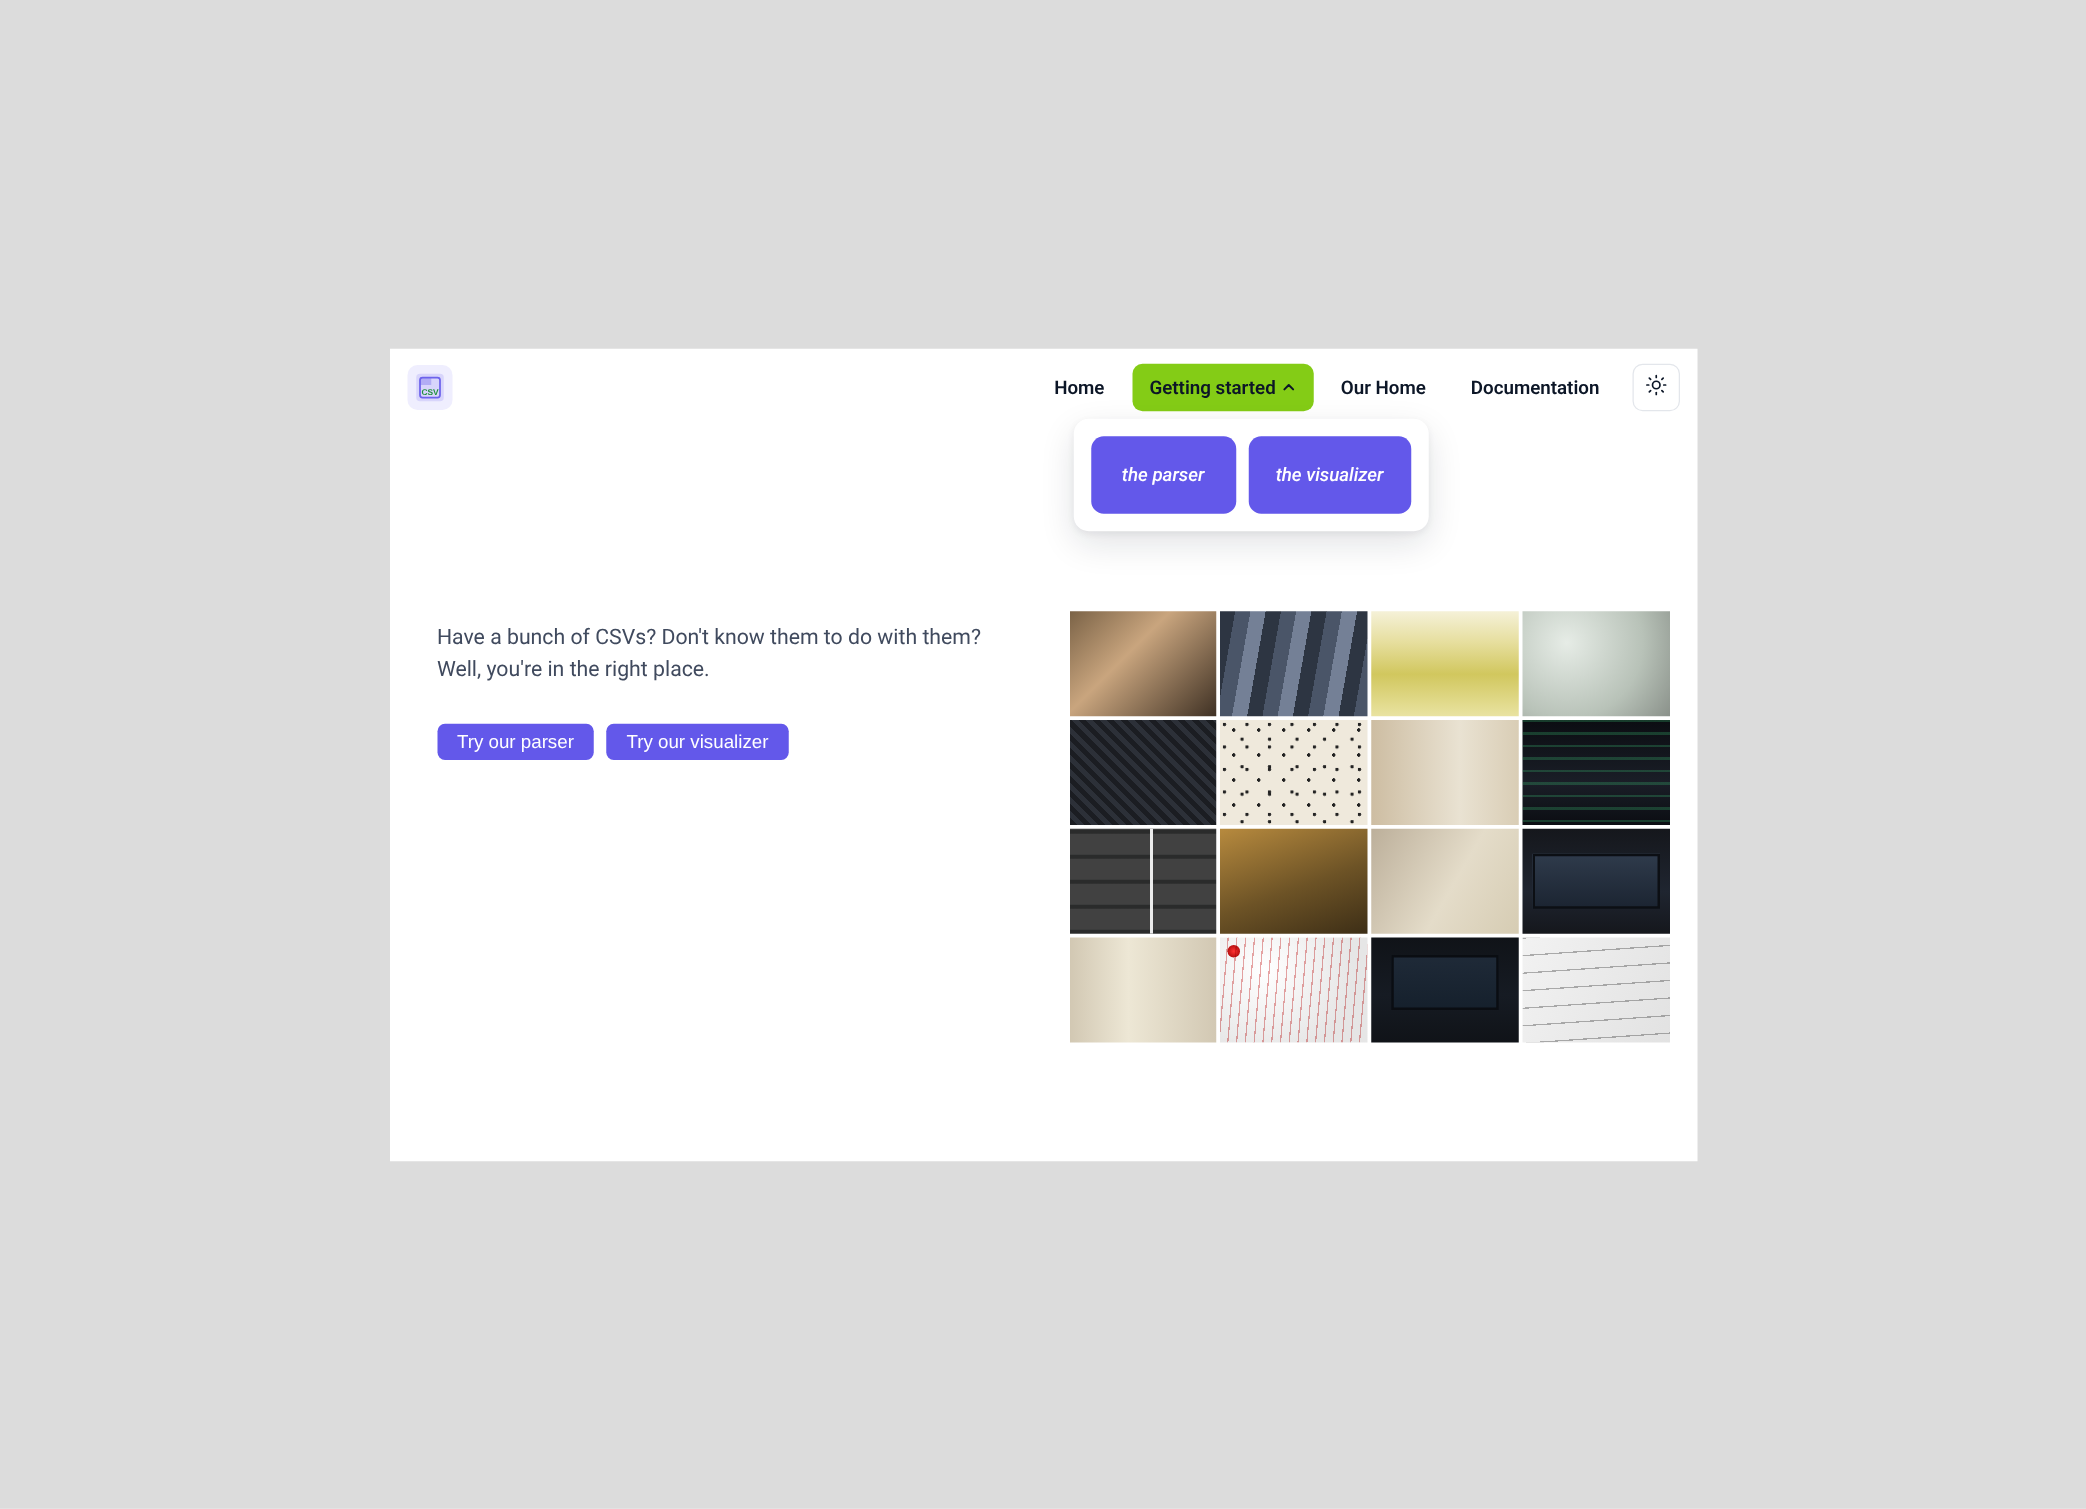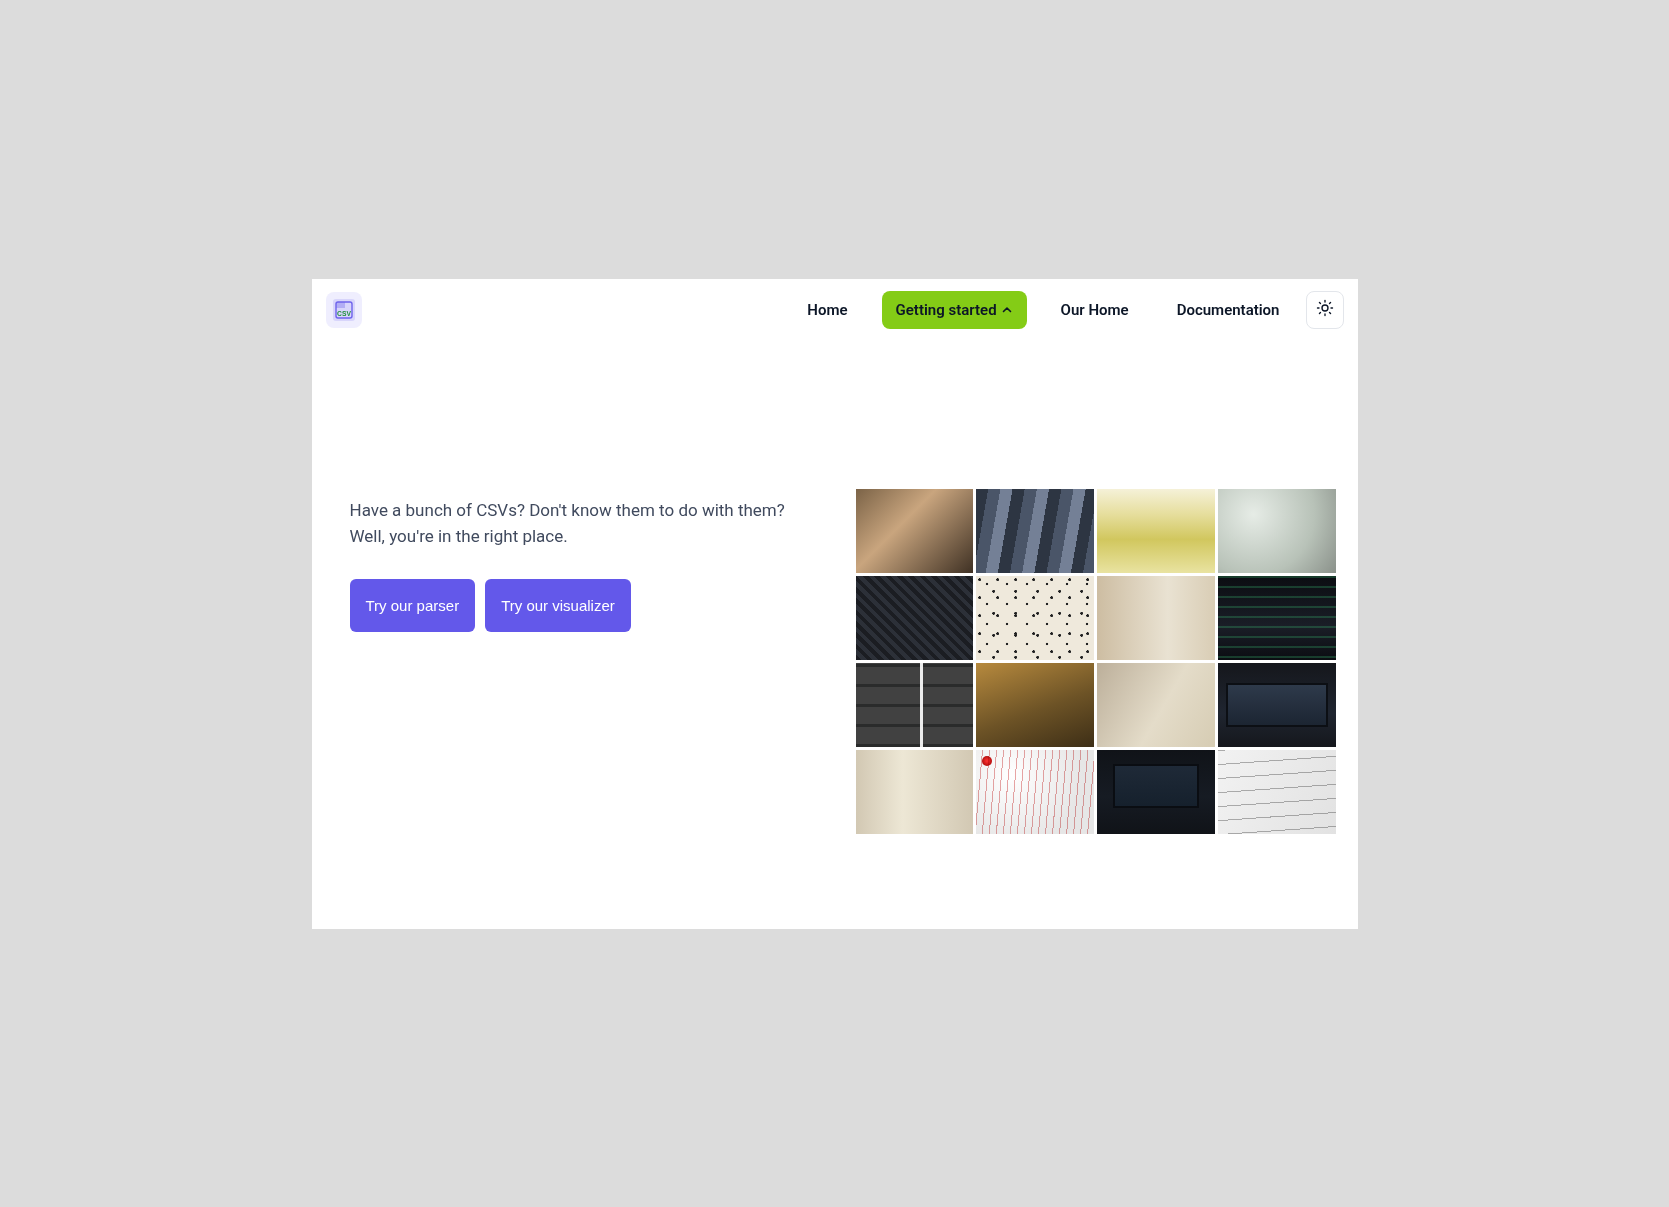--- a/index.html
+++ b/index.html
@@ -43,21 +43,21 @@
   }
   .logo svg { display: block; }
   .nav-right {
     display: flex;
     align-items: center;
     gap: 12px;
   }
   .nav-items {
     display: flex;
     align-items: center;
-    gap: 20px;
+    gap: 8px;
   }
   .nav-item {
     padding: 10px 14px;
     font-size: 15px;
     font-weight: 600;
     color: #0c1627;
     border-radius: 8px;
     cursor: pointer;
     display: flex;
     align-items: center;
@@ -130,21 +130,21 @@
     display: flex;
     gap: 10px;
   }
   .btn {
     background: #6358ea;
     color: #fff;
     font-size: 15px;
     font-weight: 500;
     border: none;
     border-radius: 6px;
-    padding: 18px 16px;
+    padding: 6px 16px;
     cursor: pointer;
   }
   
   .grid {
     position: absolute;
     top: 210px;
     right: 22px;
     width: 480px;
     display: grid;
     grid-template-columns: repeat(4, 1fr);
@@ -246,20 +246,28 @@
             <line x1="4.6" y1="4.6" x2="6" y2="6"></line>
               <line x1="18" y1="18" x2="19.4" y2="19.4"></line>
             <line x1="4.6" y1="19.4" x2="6" y2="18"></line>
               <line x1="18" y1="6" x2="19.4" y2="4.6"></line>
           </svg>
         </span>
       </button>
     </div>
   </div>
 
+  <div class="dropdown">
+    <div class="pill">
+      <span>the parser</span>
+    </div>
+    <div class="pill">
+      <span>the visualizer</span>
+    </div>
+  </div>
 
   <div class="hero">
     <p class="hero-sub">Have a bunch of CSVs? Don't know them to do with them? Well, you're in the right place.</p>
     <div class="cta-row">
       <button class="btn">
         <span>Try our parser</span>
       </button>
       <button class="btn">
         <span>Try our visualizer</span>
       </button>

